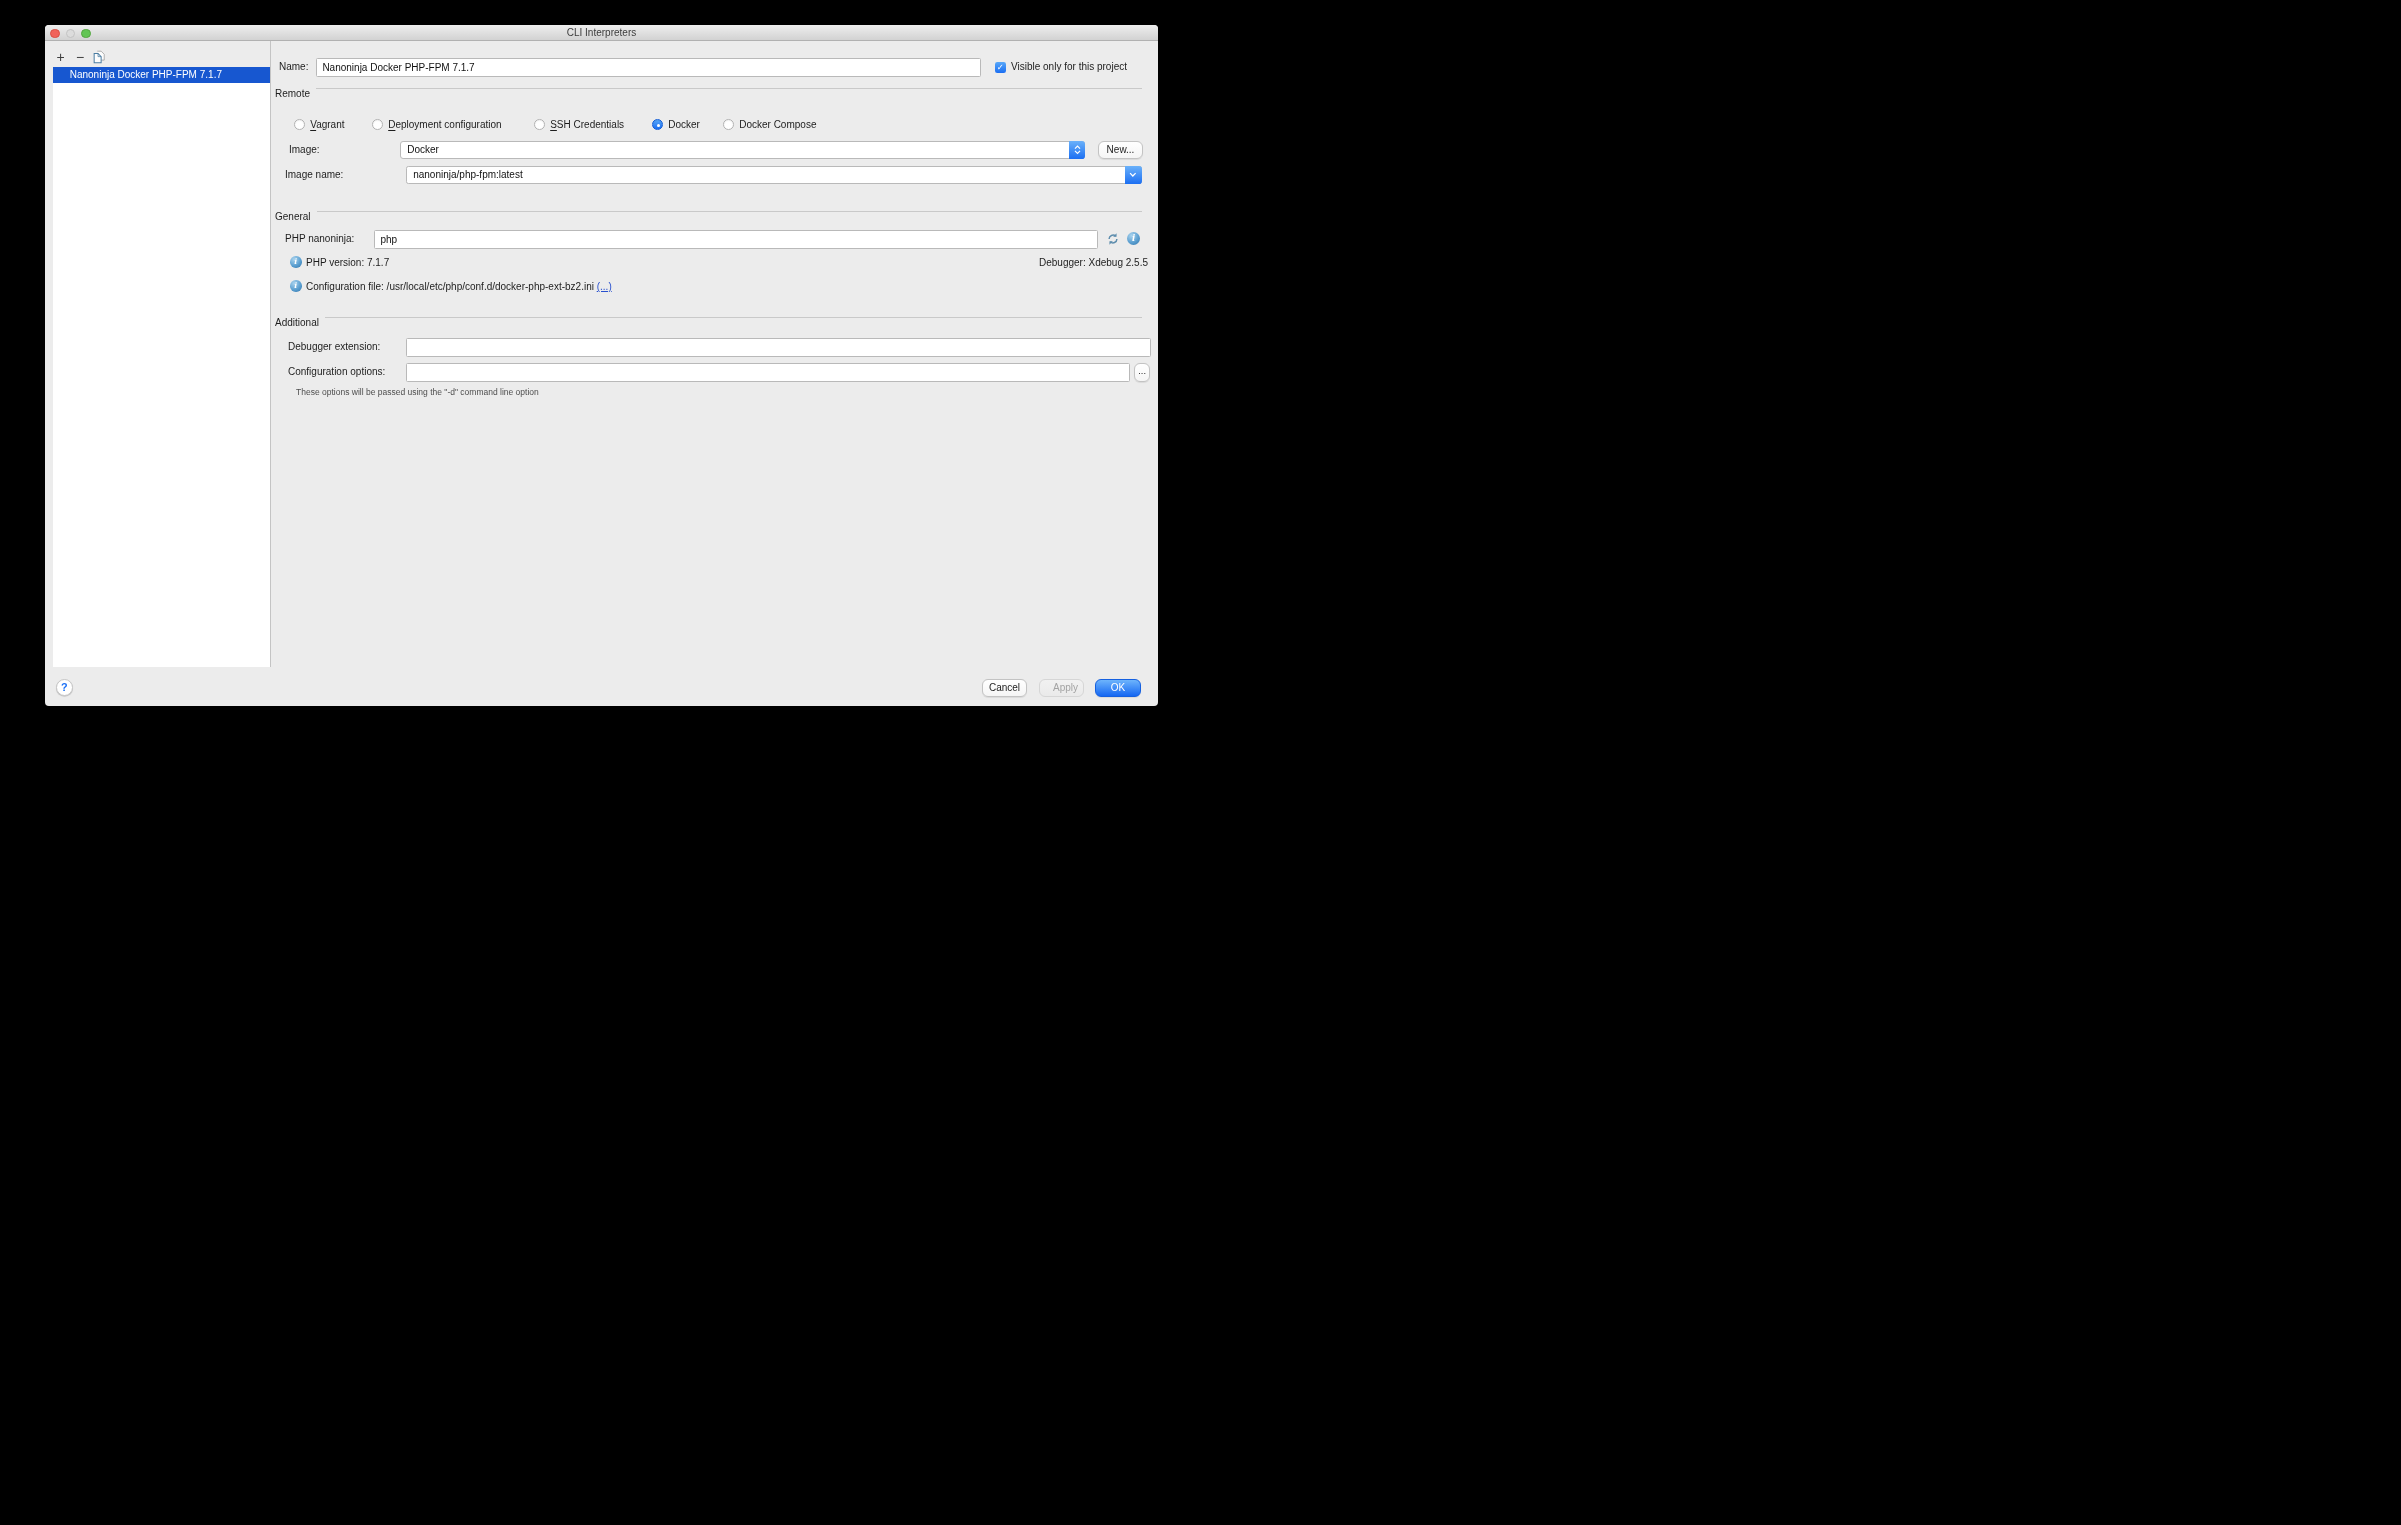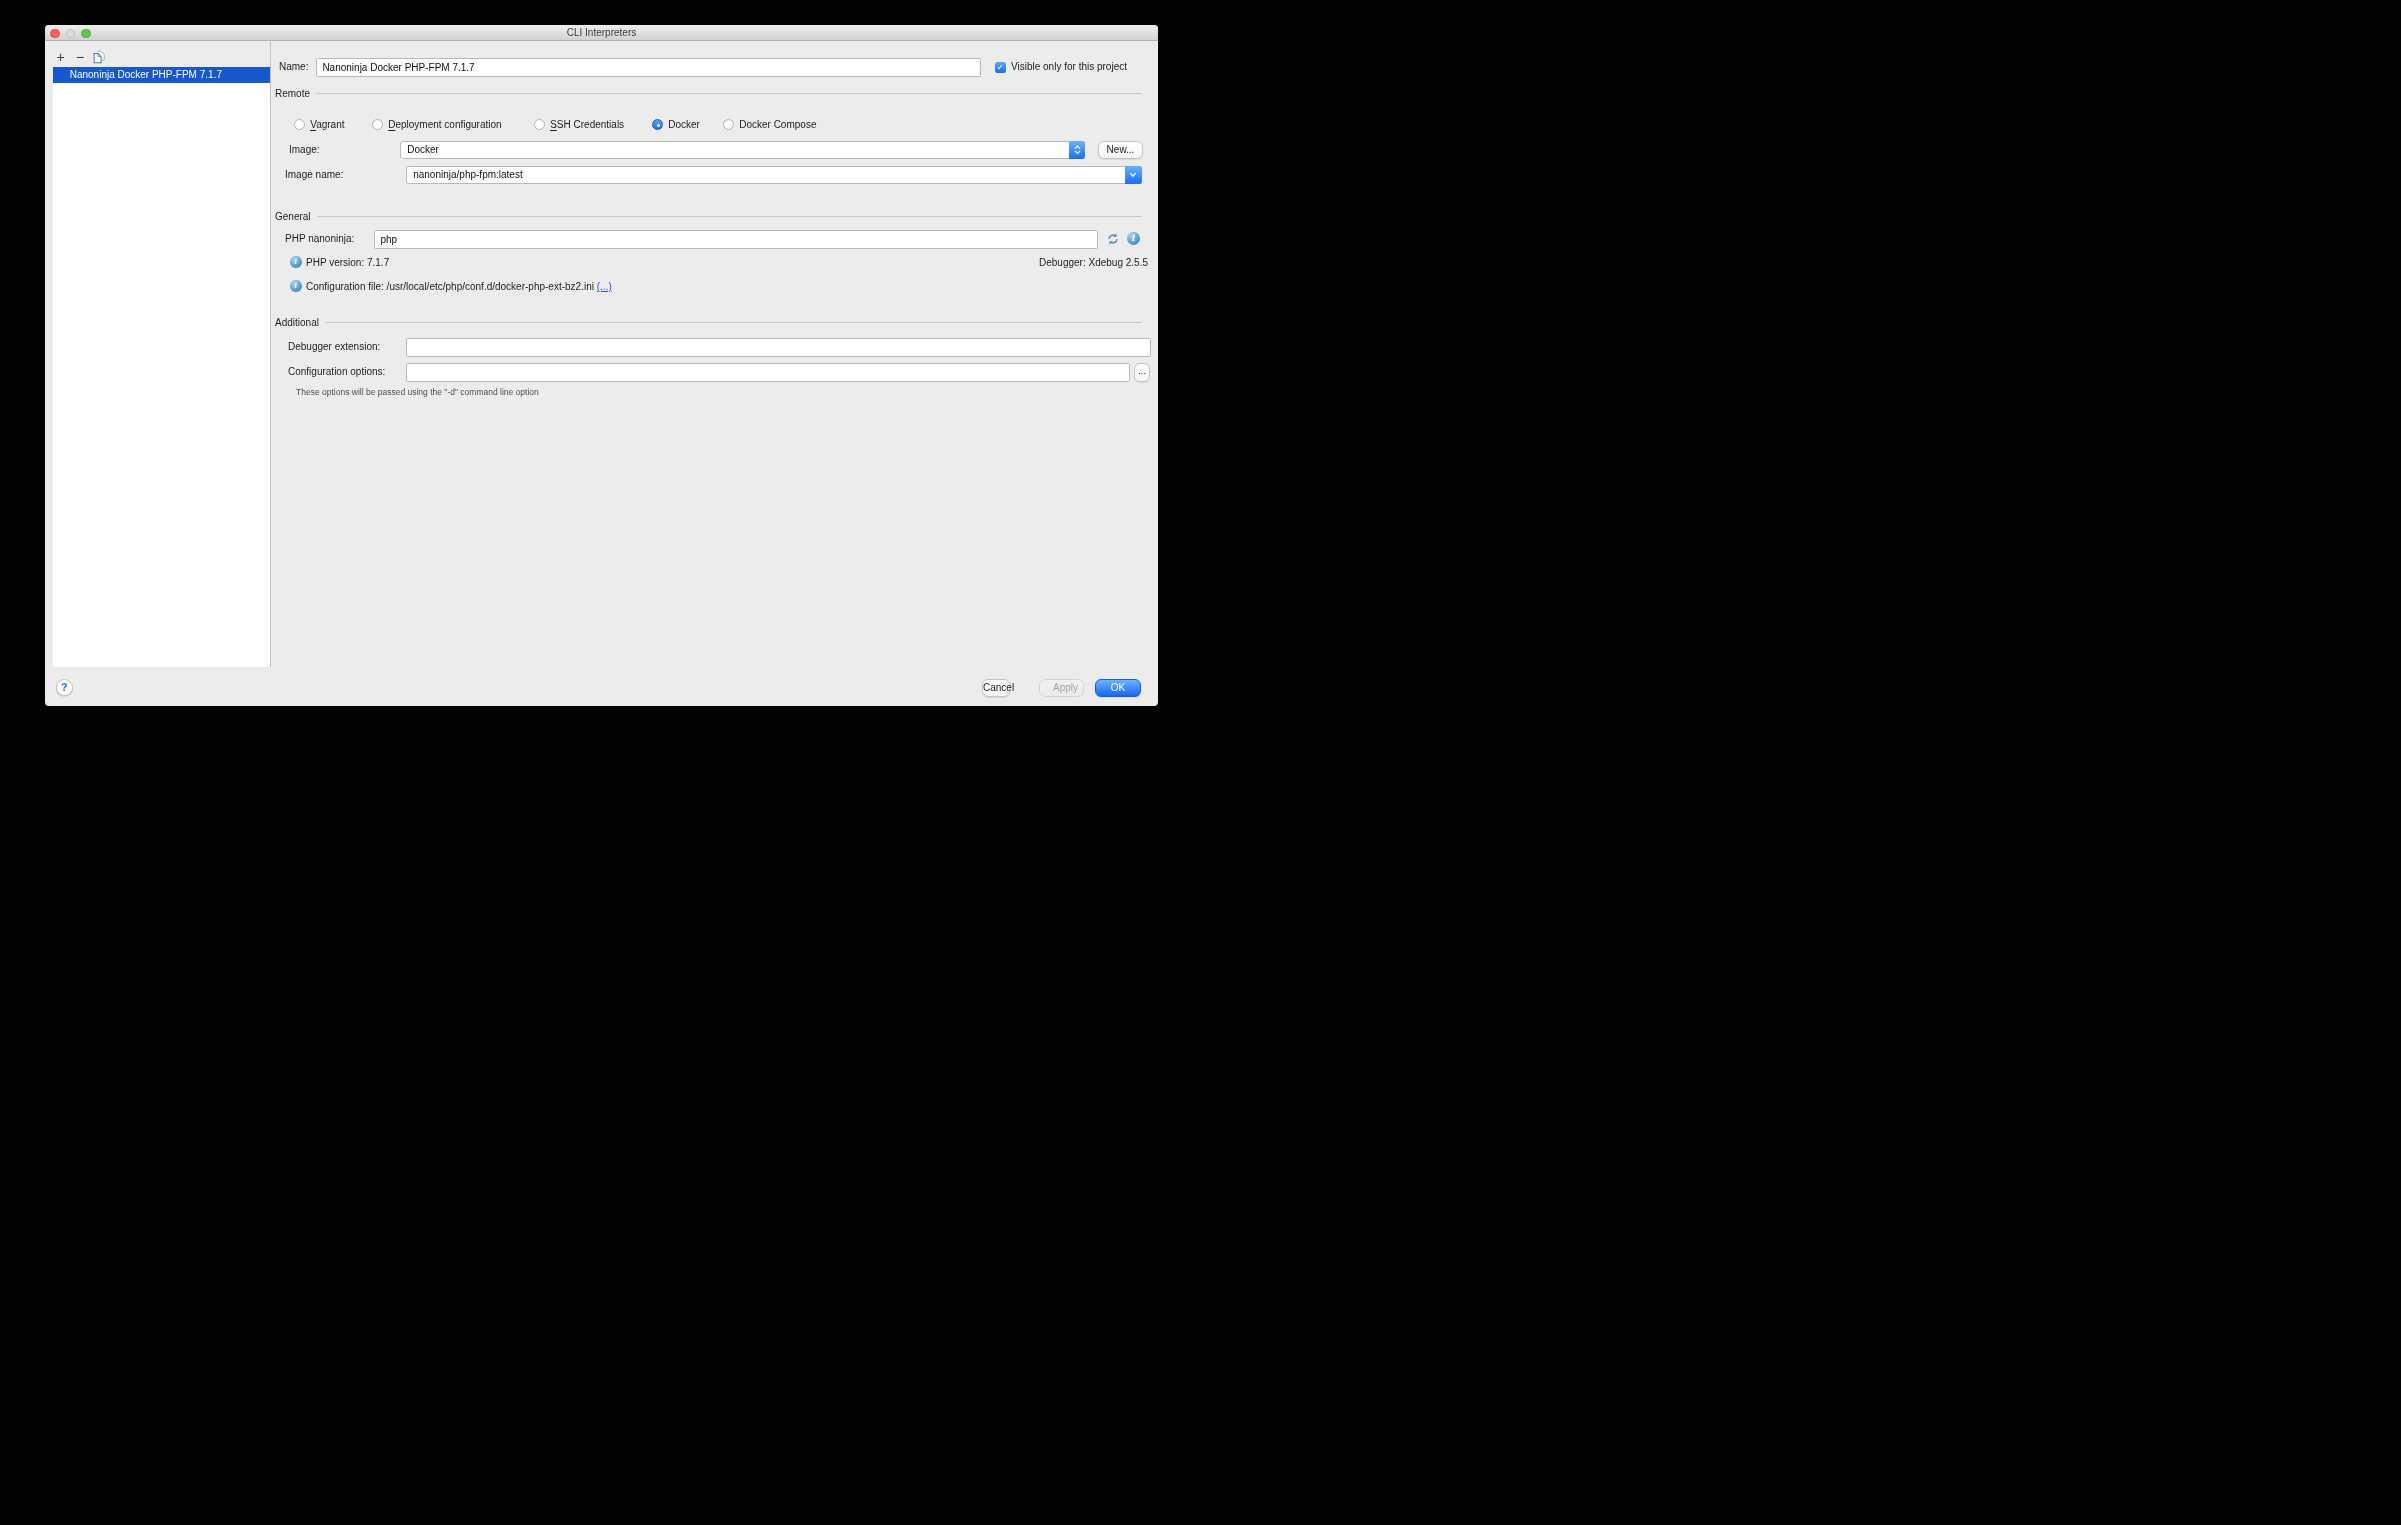--- a/index.html
+++ b/index.html
@@ -26,21 +26,21 @@
   .tb-copy { left:48px; top:25px; }
   .list { position:absolute; left:7.7px; top:42px; width:217px; height:600px; background:#fff; }
   .list-item.selected { height:15.5px; line-height:15.5px; background:#1757d0; color:#fff;
                         font-size:10px; padding-left:17px; white-space:nowrap; }
   .vdivider { position:absolute; left:225px; top:16.2px; width:0.8px; height:626px; background:#c4c4c4; }
 
   
   .lbl { position:absolute; font-size:10px; color:#1d1d1d; white-space:nowrap; }
   .field { position:absolute; background:#fff; border:0.8px solid #b9b9b9; border-radius:1.5px;
            font-size:10px; color:#111; padding:0 5.4px; font-family:"Liberation Sans",sans-serif; }
-  .sec-hdr { position:absolute; right:10px; display:flex; align-items:center; height:10.8px; }
+  .sec-hdr { position:absolute; right:10px; display:flex; align-items:flex-start; height:10.8px; }
   .sec-hdr span { font-size:10px; color:#1d1d1d; margin-right:6.2px; }
   .sec-hdr .hline { flex:1; height:0.8px; background:#c9c9c9; }
 
   
   .radio-pair { position:absolute; top:91px; height:17px; display:flex; align-items:center; gap:5.4px; }
   .radio-pair span.t { font-size:10px; color:#1d1d1d; white-space:nowrap; }
   .rb { width:10.8px; height:10.8px; border-radius:50%; background:#fff; border:0.8px solid #b3b3b3;
         box-shadow:inset 0 0.8px 1.5px rgba(0,0,0,.07); position:relative; flex:none; }
   .rb.sel { background:linear-gradient(#58a8f9,#1b6ef2); border:0.8px solid #1560d8; }
   .rb.sel::after { content:""; position:absolute; left:3.5px; top:3.5px; width:3.9px; height:3.9px;
@@ -197,18 +197,18 @@
   <span class="lbl" style="left:243px; top:313px; line-height:18.6px;">Debugger extension:</span>
   <input class="field" style="left: 361px; top: 313px; width: 745px; height: 18.6px;" value="">
 
   <span class="lbl" style="left:243px; top:338px; line-height:18.6px;">Configuration options:</span>
   <input class="field" style="left: 361px; top: 338px; width: 724px; height: 18.6px;" value="">
   <div class="btn" style="left:1089px; top:338px; width:16.2px; height:18.6px; line-height:15.5px; font-size:9.3px;">...</div>
 
   <span class="hint" style="left:251px; top:362px;">These options will be passed using the "-d" command line option</span>
 
   <div class="help-btn">?</div>
-  <div class="btn" style="left:937px; top:654px; width:28px;">Cancel</div>
+  <div class="btn" style="left:937px; top:654px; width:45px;">Cancel</div>
   <div class="btn disabled" style="left:994px; top:654px; width:45px;padding-left:8px;">Apply</div>
   <div class="btn blue" style="left:1050px; top:654px; width:46px;">OK</div>
 
 </div>
 
 
 </body></html>

